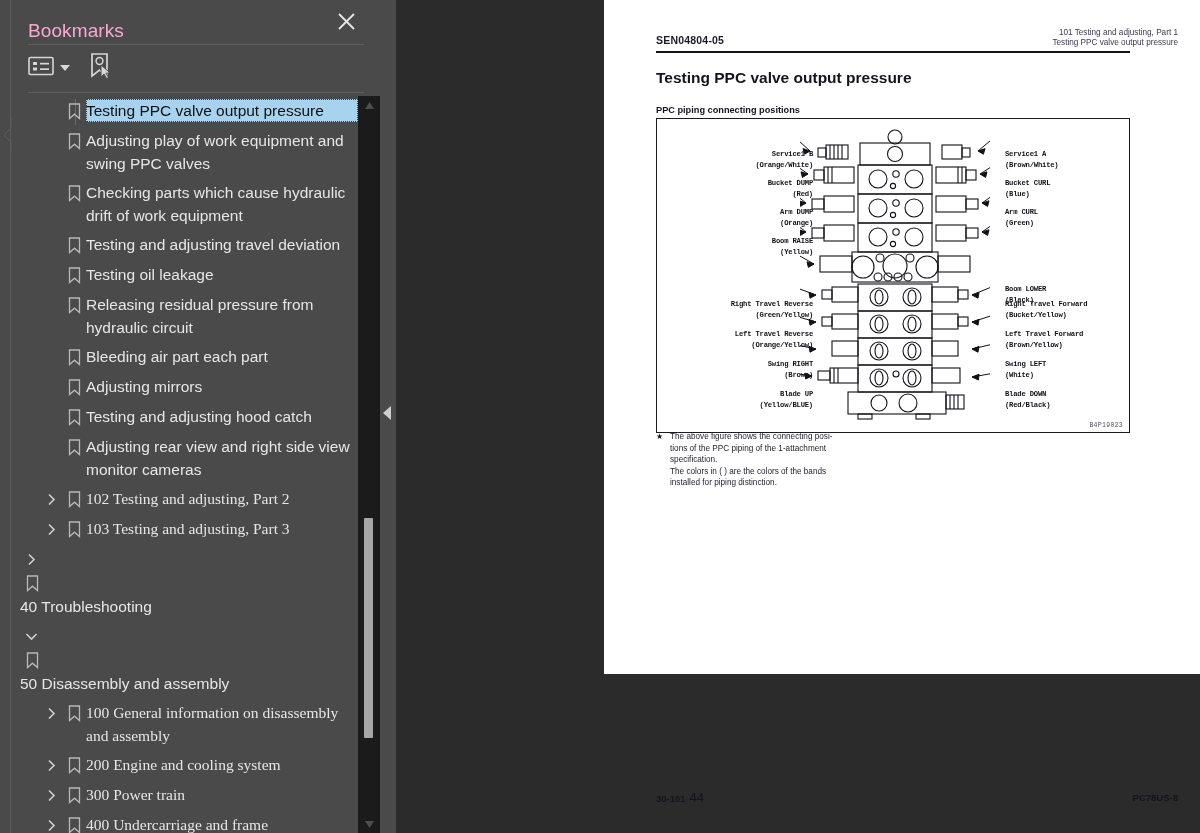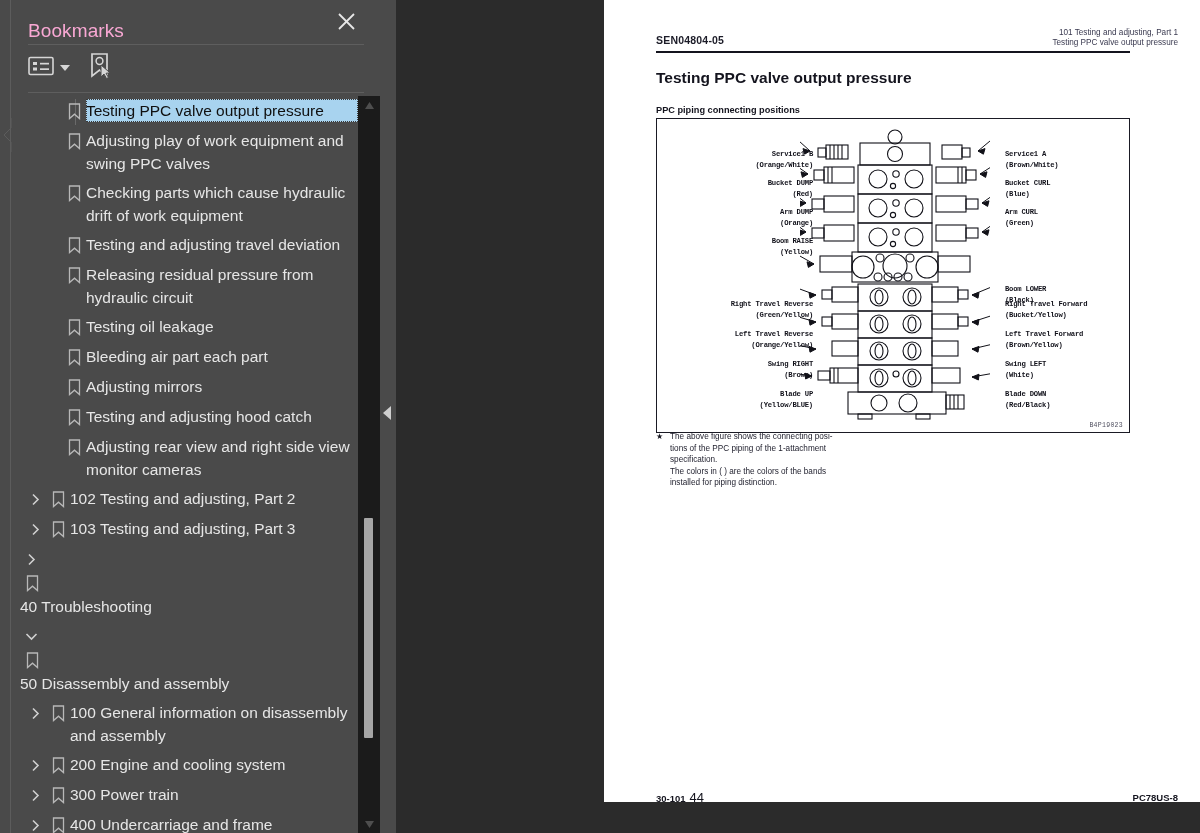--- a/index.html
+++ b/index.html
@@ -104,21 +104,21 @@
   }
   .bm-item.sel .lbl {
     background: #a8d3ef;
     color: #101010;
     outline: 1px dotted #3a3a3a;
     outline-offset: -1px;
   }
 
   
   .lvl1 { padding-left: 20px; flex-direction: column; }
-  .lvl2 { padding-left: 24px; }
+  .lvl2 { padding-left: 40px; font-family: Liberation Serif, serif; }
   .lvl3 { padding-left: 62px; }
 
   
   .bm-scroll {
     position: absolute; left: 358px; top: 96px;
     width: 22px; height: 737px;
     background: #1b1b1b;
   }
   .bm-scroll .arr {
     position: absolute; left: 0; width: 22px; height: 18px;
@@ -152,21 +152,21 @@
   .viewer {
     position: absolute; left: 396px; top: 0;
     width: 804px; height: 833px;
     background: #2b2b2b;
     overflow: hidden;
   }
 
   
   .page {
     position: absolute; left: 208px; top: 0;
-    width: 596px; height: 802px;
+    width: 596px; height: 674px;
     background: #ffffff;
   }
   .pg-inner { position: absolute; left: 0; top: 0; width: 596px; height: 833px; }
 
   .hdr-left {
     position: absolute; left: 52px; top: 34px;
     font-size: 10.5px; font-weight: bold; color: #1c1c28;
     letter-spacing: .2px;
   }
   .hdr-right {
@@ -332,29 +332,29 @@
             </svg>
           </span>
           <span class="lbl">Testing and adjusting travel deviation</span>
         </div>
         <div class="bm-item lvl3">
           <span class="bmk">
             <svg width="13" height="17" viewBox="0 0 13 17">
               <path d="M1.5 1 H11.5 V15.5 L6.5 11.2 L1.5 15.5 Z" fill="none" stroke="#b8b8b8" stroke-width="1.3"></path>
             </svg>
           </span>
+          <span class="lbl">Testing oil leakage</span>
+        </div>
+        <div class="bm-item lvl3">
+          <span class="bmk">
+            <svg width="13" height="17" viewBox="0 0 13 17">
+              <path d="M1.5 1 H11.5 V15.5 L6.5 11.2 L1.5 15.5 Z" fill="none" stroke="#b8b8b8" stroke-width="1.3"></path>
+            </svg>
+          </span>
           <span class="lbl">Releasing residual pressure from hydraulic circuit</span>
-        </div>
-        <div class="bm-item lvl3">
-          <span class="bmk">
-            <svg width="13" height="17" viewBox="0 0 13 17">
-              <path d="M1.5 1 H11.5 V15.5 L6.5 11.2 L1.5 15.5 Z" fill="none" stroke="#b8b8b8" stroke-width="1.3"></path>
-            </svg>
-          </span>
-          <span class="lbl">Testing oil leakage</span>
         </div>
         <div class="bm-item lvl3">
           <span class="bmk">
             <svg width="13" height="17" viewBox="0 0 13 17">
               <path d="M1.5 1 H11.5 V15.5 L6.5 11.2 L1.5 15.5 Z" fill="none" stroke="#b8b8b8" stroke-width="1.3"></path>
             </svg>
           </span>
           <span class="lbl">Bleeding air part each part</span>
         </div>
         <div class="bm-item lvl3">

